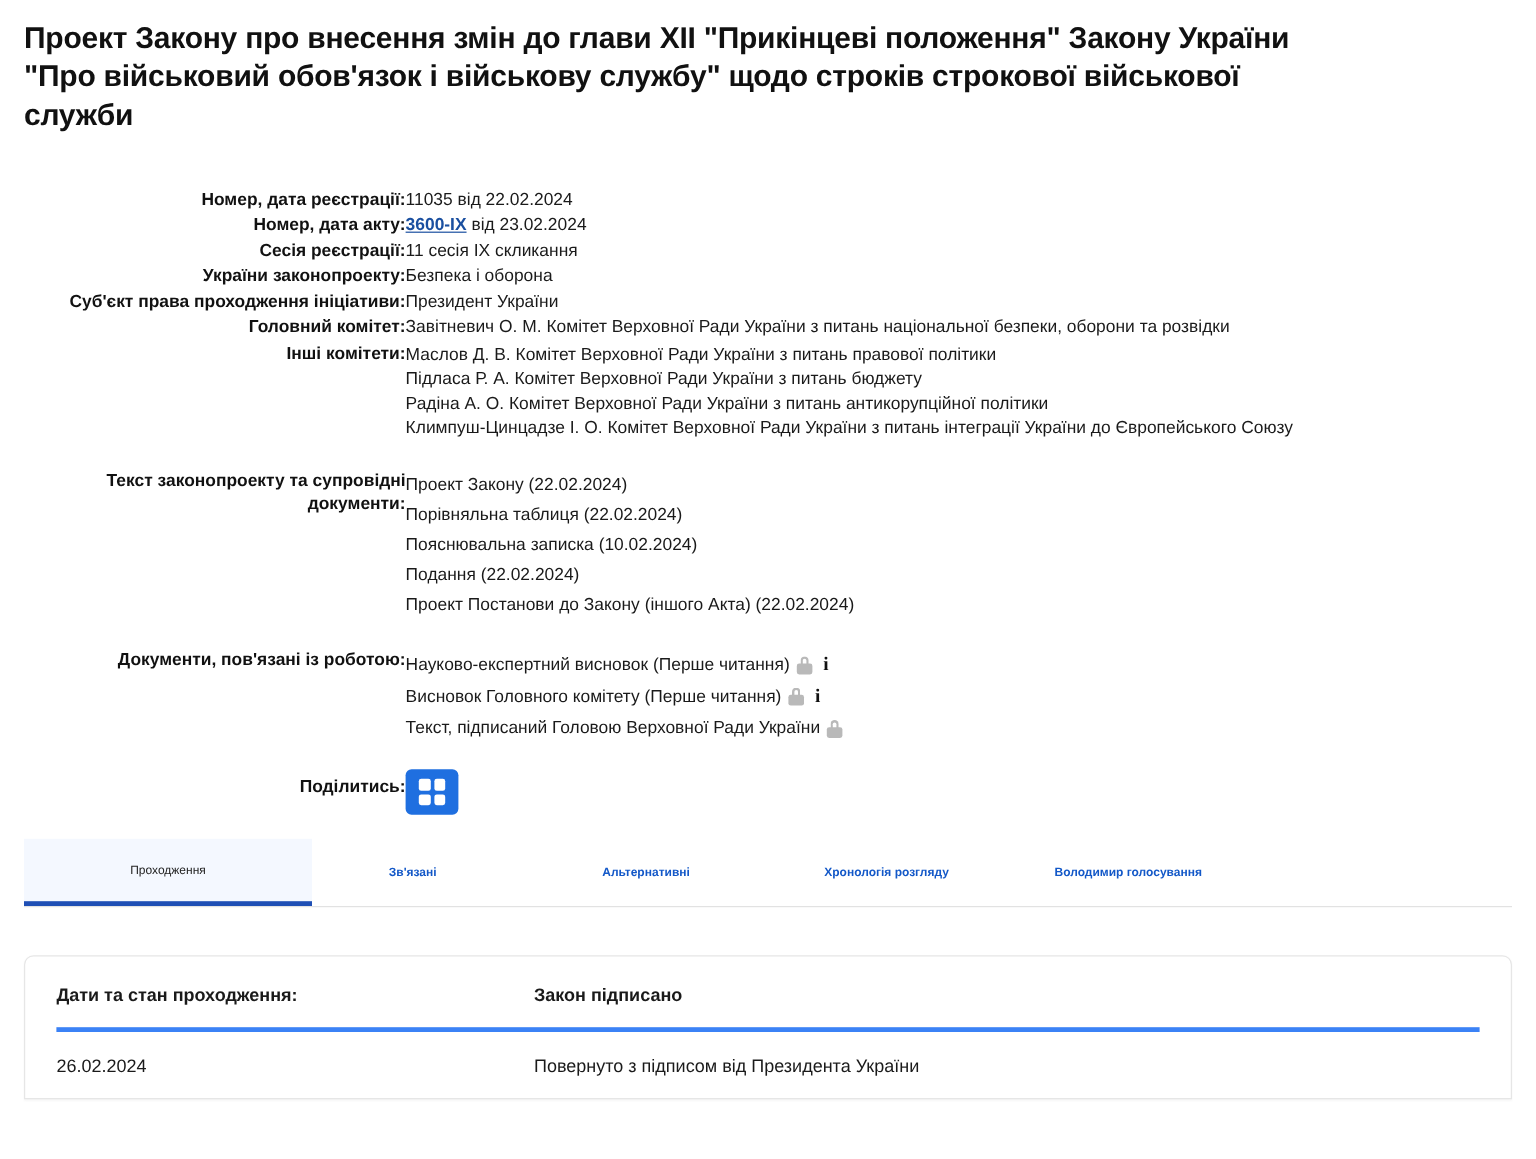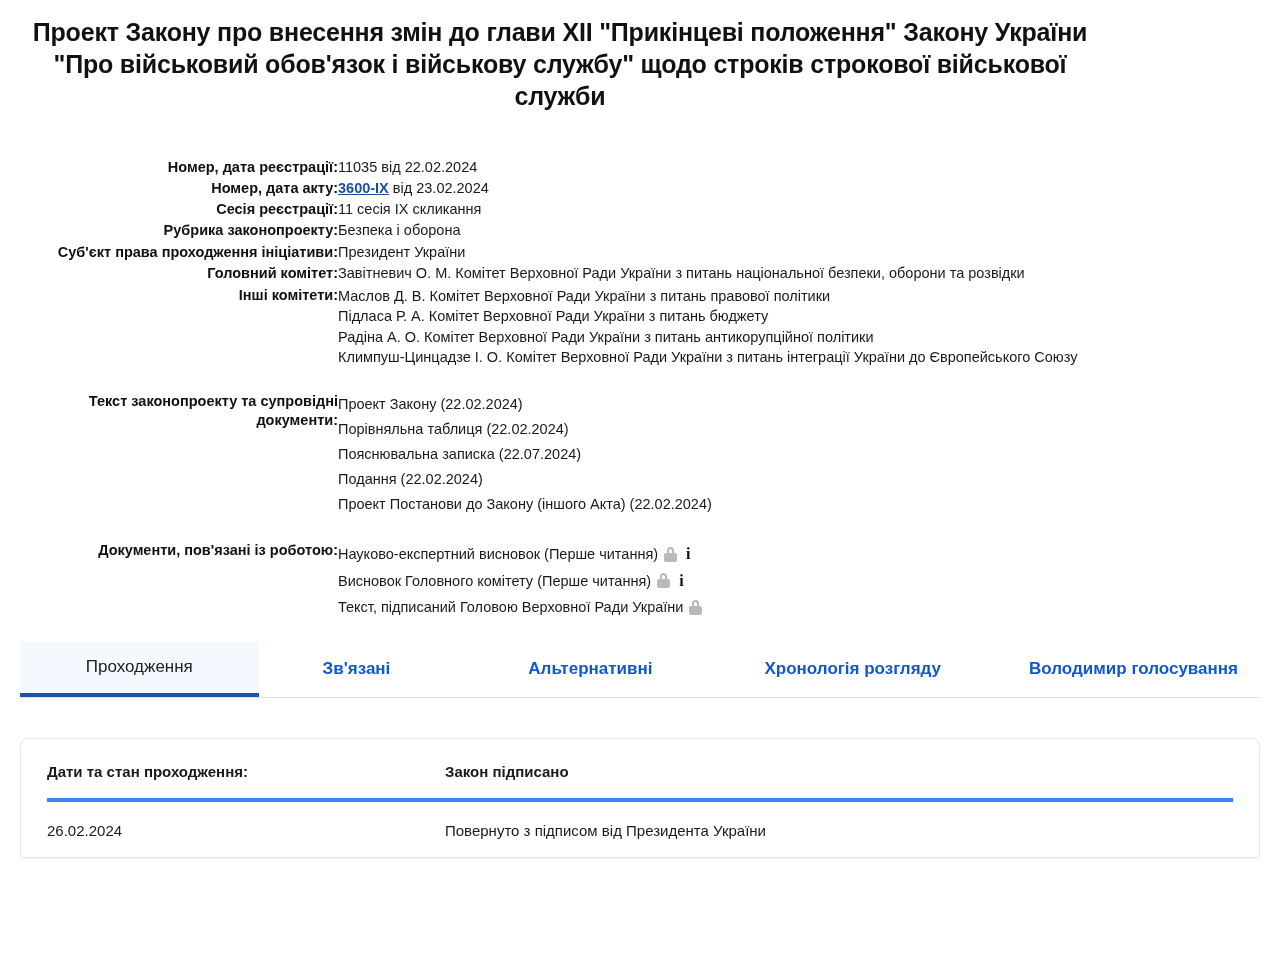--- a/index.html
+++ b/index.html
@@ -24,21 +24,20 @@
   }
   .doc-title {
     font-size: 25px;
     font-weight: bold;
     line-height: 1.28;
     letter-spacing: -0.2px;
     color: #111111;
     margin: 8px 0 0 0;
     padding-top: 8px;
     max-width: 1080px;
-    text-align: center;
   }
 
   
   .meta {
     margin-top: 45px;
     width: 100%;
     border-collapse: collapse;
   }
   .meta tr { vertical-align: top; }
   .meta td.label {
@@ -127,21 +126,21 @@
     display: flex;
     align-items: stretch;
     border-bottom: 1px solid #e2e2e2;
     height: 56px;
     position: relative;
   }
   .tab {
     display: flex;
     align-items: center;
     justify-content: center;
-    font-size: 17px;
+    font-size: 10px;
     color: #1358c8;
     font-weight: bold;
     cursor: pointer;
     padding: 0 22px;
     white-space: nowrap;
   }
   .tab.active {
     background: #f4f8ff;
     color: #222;
     font-weight: normal;
@@ -191,21 +190,21 @@
       <td class="label">Номер, дата акту:</td>
       <td class="value">
         <a class="link" href="#">3600-IX</a><span> від 23.02.2024</span>
       </td>
     </tr>
     <tr class="tight">
       <td class="label">Сесія реєстрації:</td>
       <td class="value">11 сесія IX скликання</td>
     </tr>
     <tr class="tight">
-      <td class="label">Рубрика законопроекту:</td>
+      <td class="label">України законопроекту:</td>
       <td class="value">Безпека і оборона</td>
     </tr>
     <tr class="tight">
       <td class="label">Суб'єкт права проходження ініціативи:</td>
       <td class="value">Президент України</td>
     </tr>
     <tr class="tight">
       <td class="label">Головний комітет:</td>
       <td class="value">Завітневич О. М. Комітет Верховної Ради України з питань національної безпеки, оборони та розвідки</td>
     </tr>
@@ -218,21 +217,21 @@
           <div>Радіна А. О. Комітет Верховної Ради України з питань антикорупційної політики</div>
           <div>Климпуш-Цинцадзе І. О. Комітет Верховної Ради України з питань інтеграції України до Європейського Союзу</div>
         </div>
       </td>
     </tr>
     <tr>
       <td class="label" style="padding-top:22px;">Текст законопроекту та супровідні документи:</td>
       <td class="value" style="padding-top:22px;">
         <div class="docline">Проект Закону (22.02.2024)</div>
         <div class="docline">Порівняльна таблиця (22.02.2024)</div>
-        <div class="docline">Пояснювальна записка (22.07.2024)</div>
+        <div class="docline">Пояснювальна записка (10.02.2024)</div>
         <div class="docline">Подання (22.02.2024)</div>
         <div class="docline">Проект Постанови до Закону (іншого Акта) (22.02.2024)</div>
       </td>
     </tr>
     <tr>
       <td class="label" style="padding-top:22px;">Документи, пов'язані із роботою:</td>
       <td class="value" style="padding-top:22px;">
         <div class="docline-rel">
           <span>Науково-експертний висновок (Перше читання)</span>
           <span class="lock">
@@ -251,20 +250,33 @@
         </div>
         <div class="docline-rel">
           <span>Текст, підписаний Головою Верховної Ради України</span>
           <span class="lock">
                 <span class="shackle"></span>
                 <span class="body"></span>
               </span>
         </div>
       </td>
     </tr>
+    <tr>
+      <td class="label" style="padding-top:24px;">Поділитись:</td>
+      <td class="value" style="padding-top:18px;">
+        <div class="qr-btn">
+          <span class="qr-grid">
+            <span></span>
+                <span></span>
+                <span></span>
+                <span class="dot"></span>
+          </span>
+        </div>
+      </td>
+    </tr>
   </tbody>
     </table>
 
   <div class="tabs">
     <div class="tab active">
       <span>Проходження</span>
     </div>
     <div class="tab" style="padding-left:64px;">
       <span>Зв'язані</span>
     </div>

